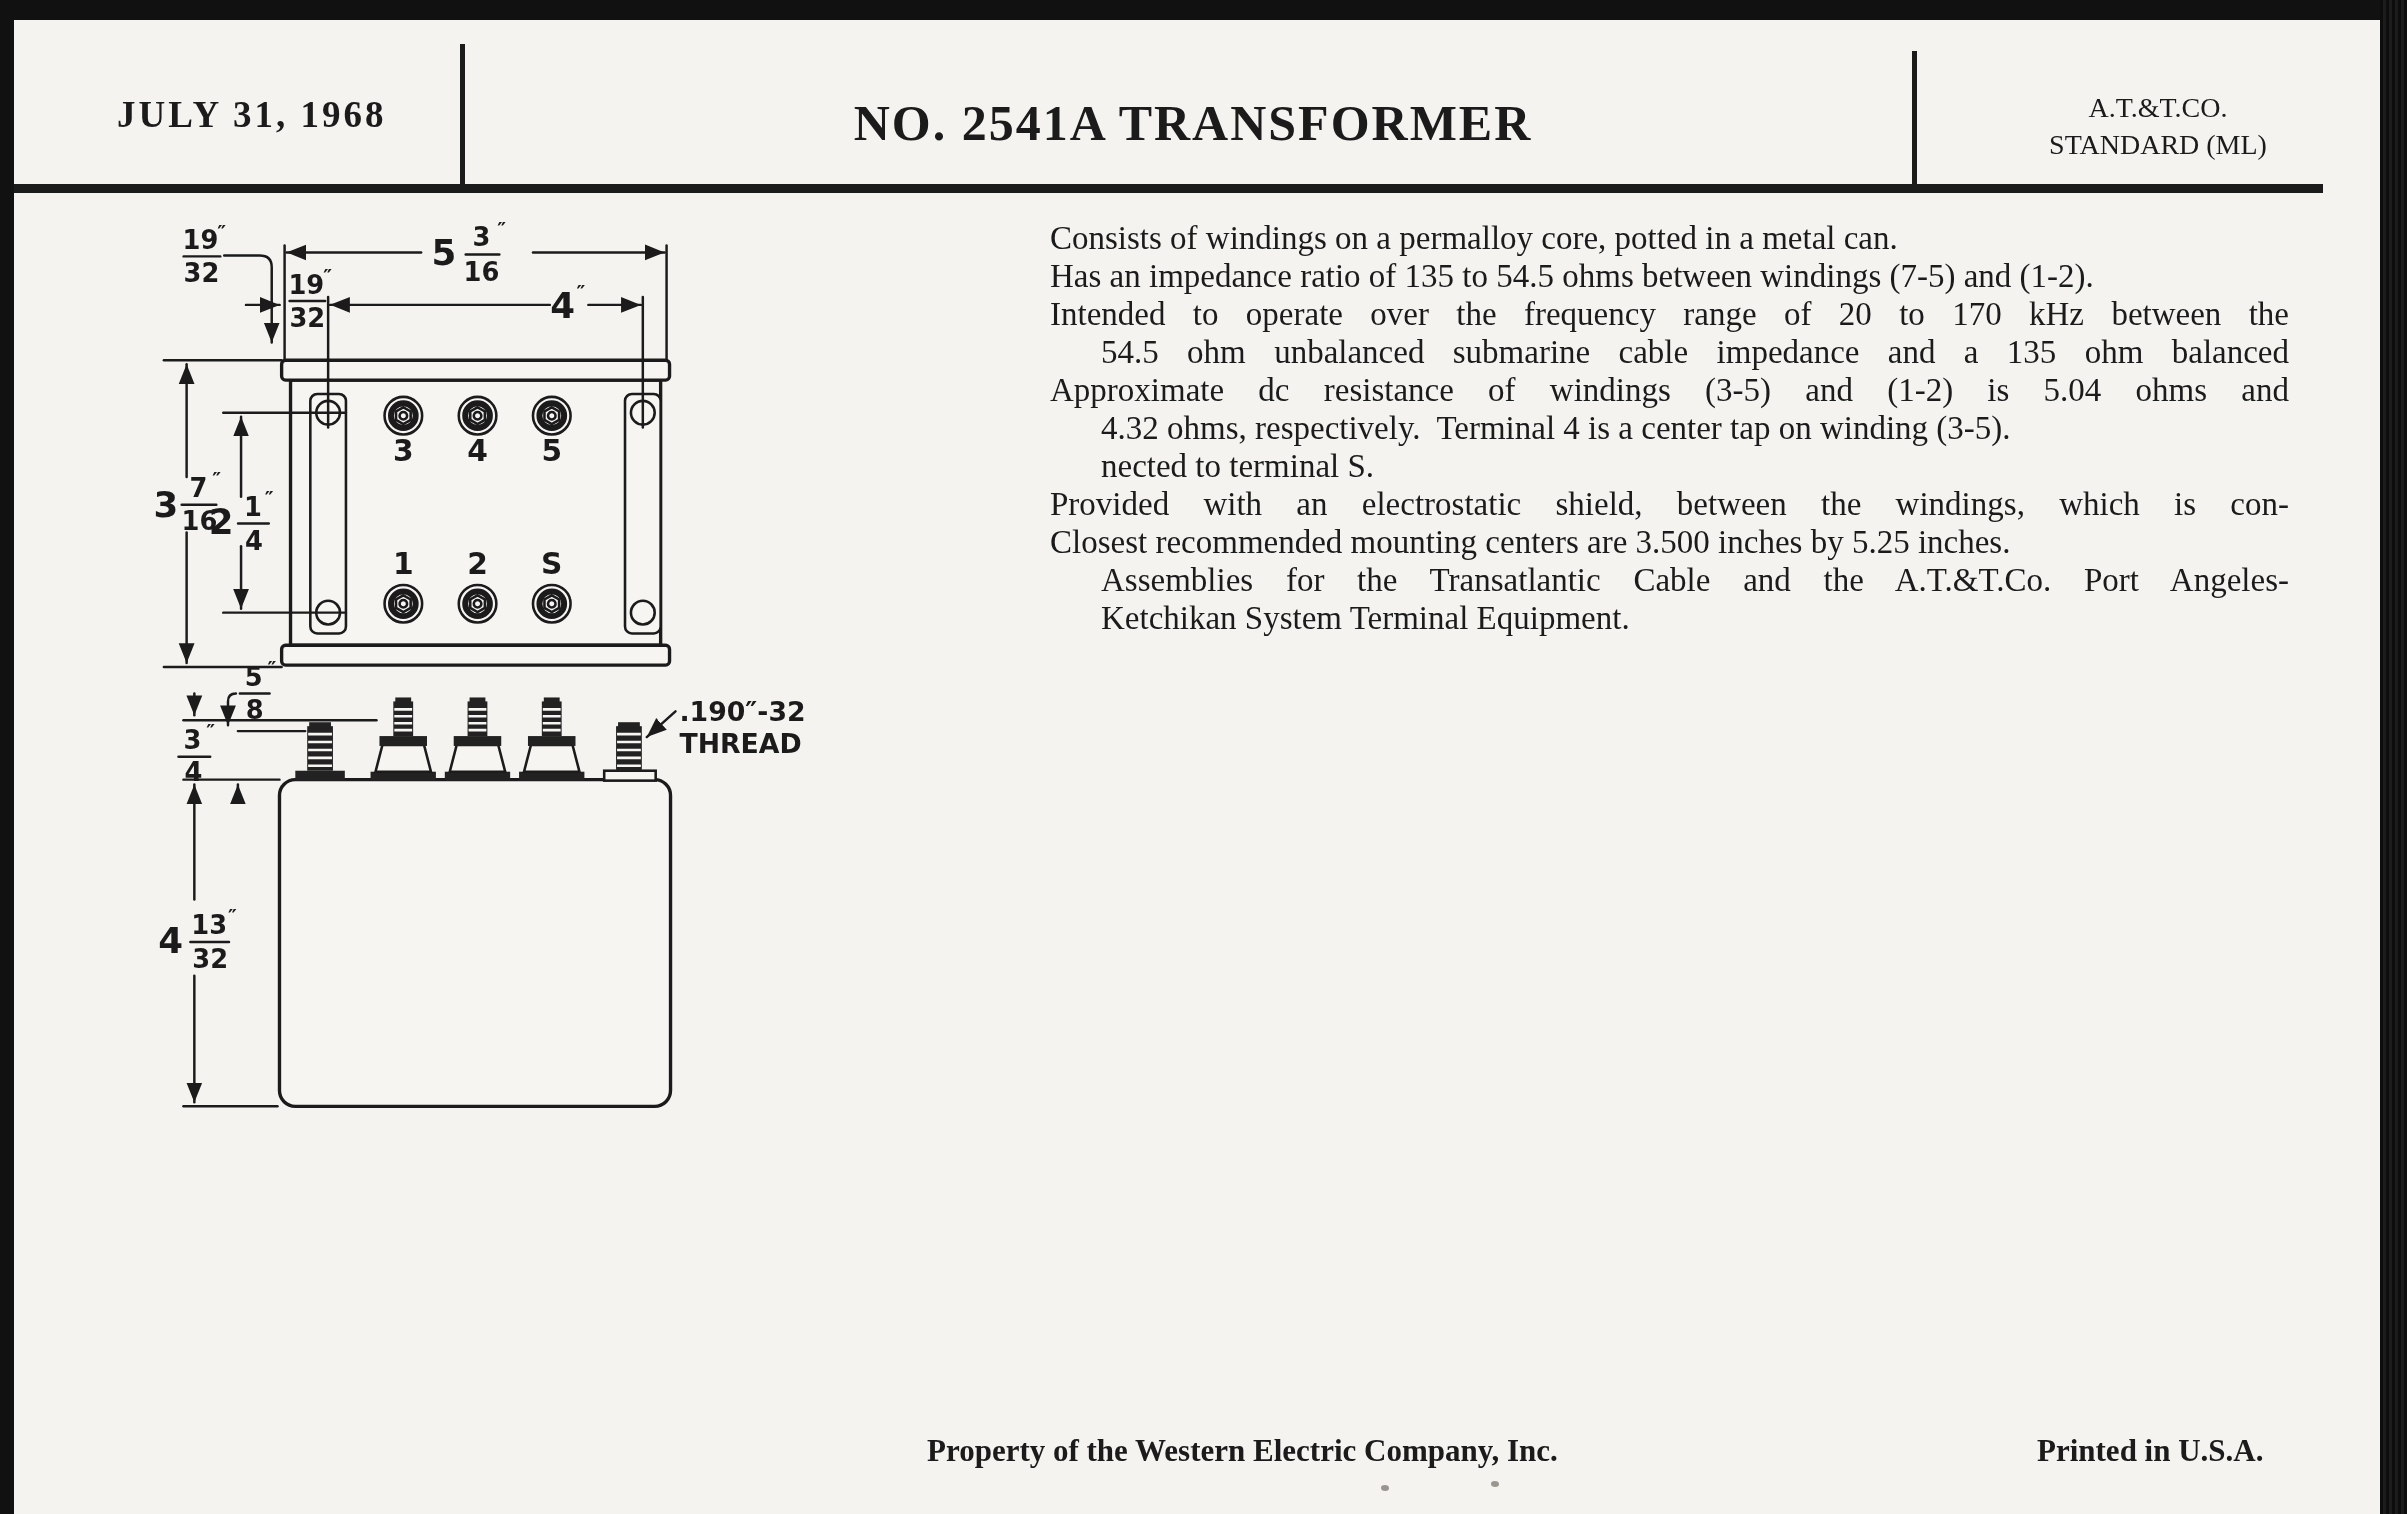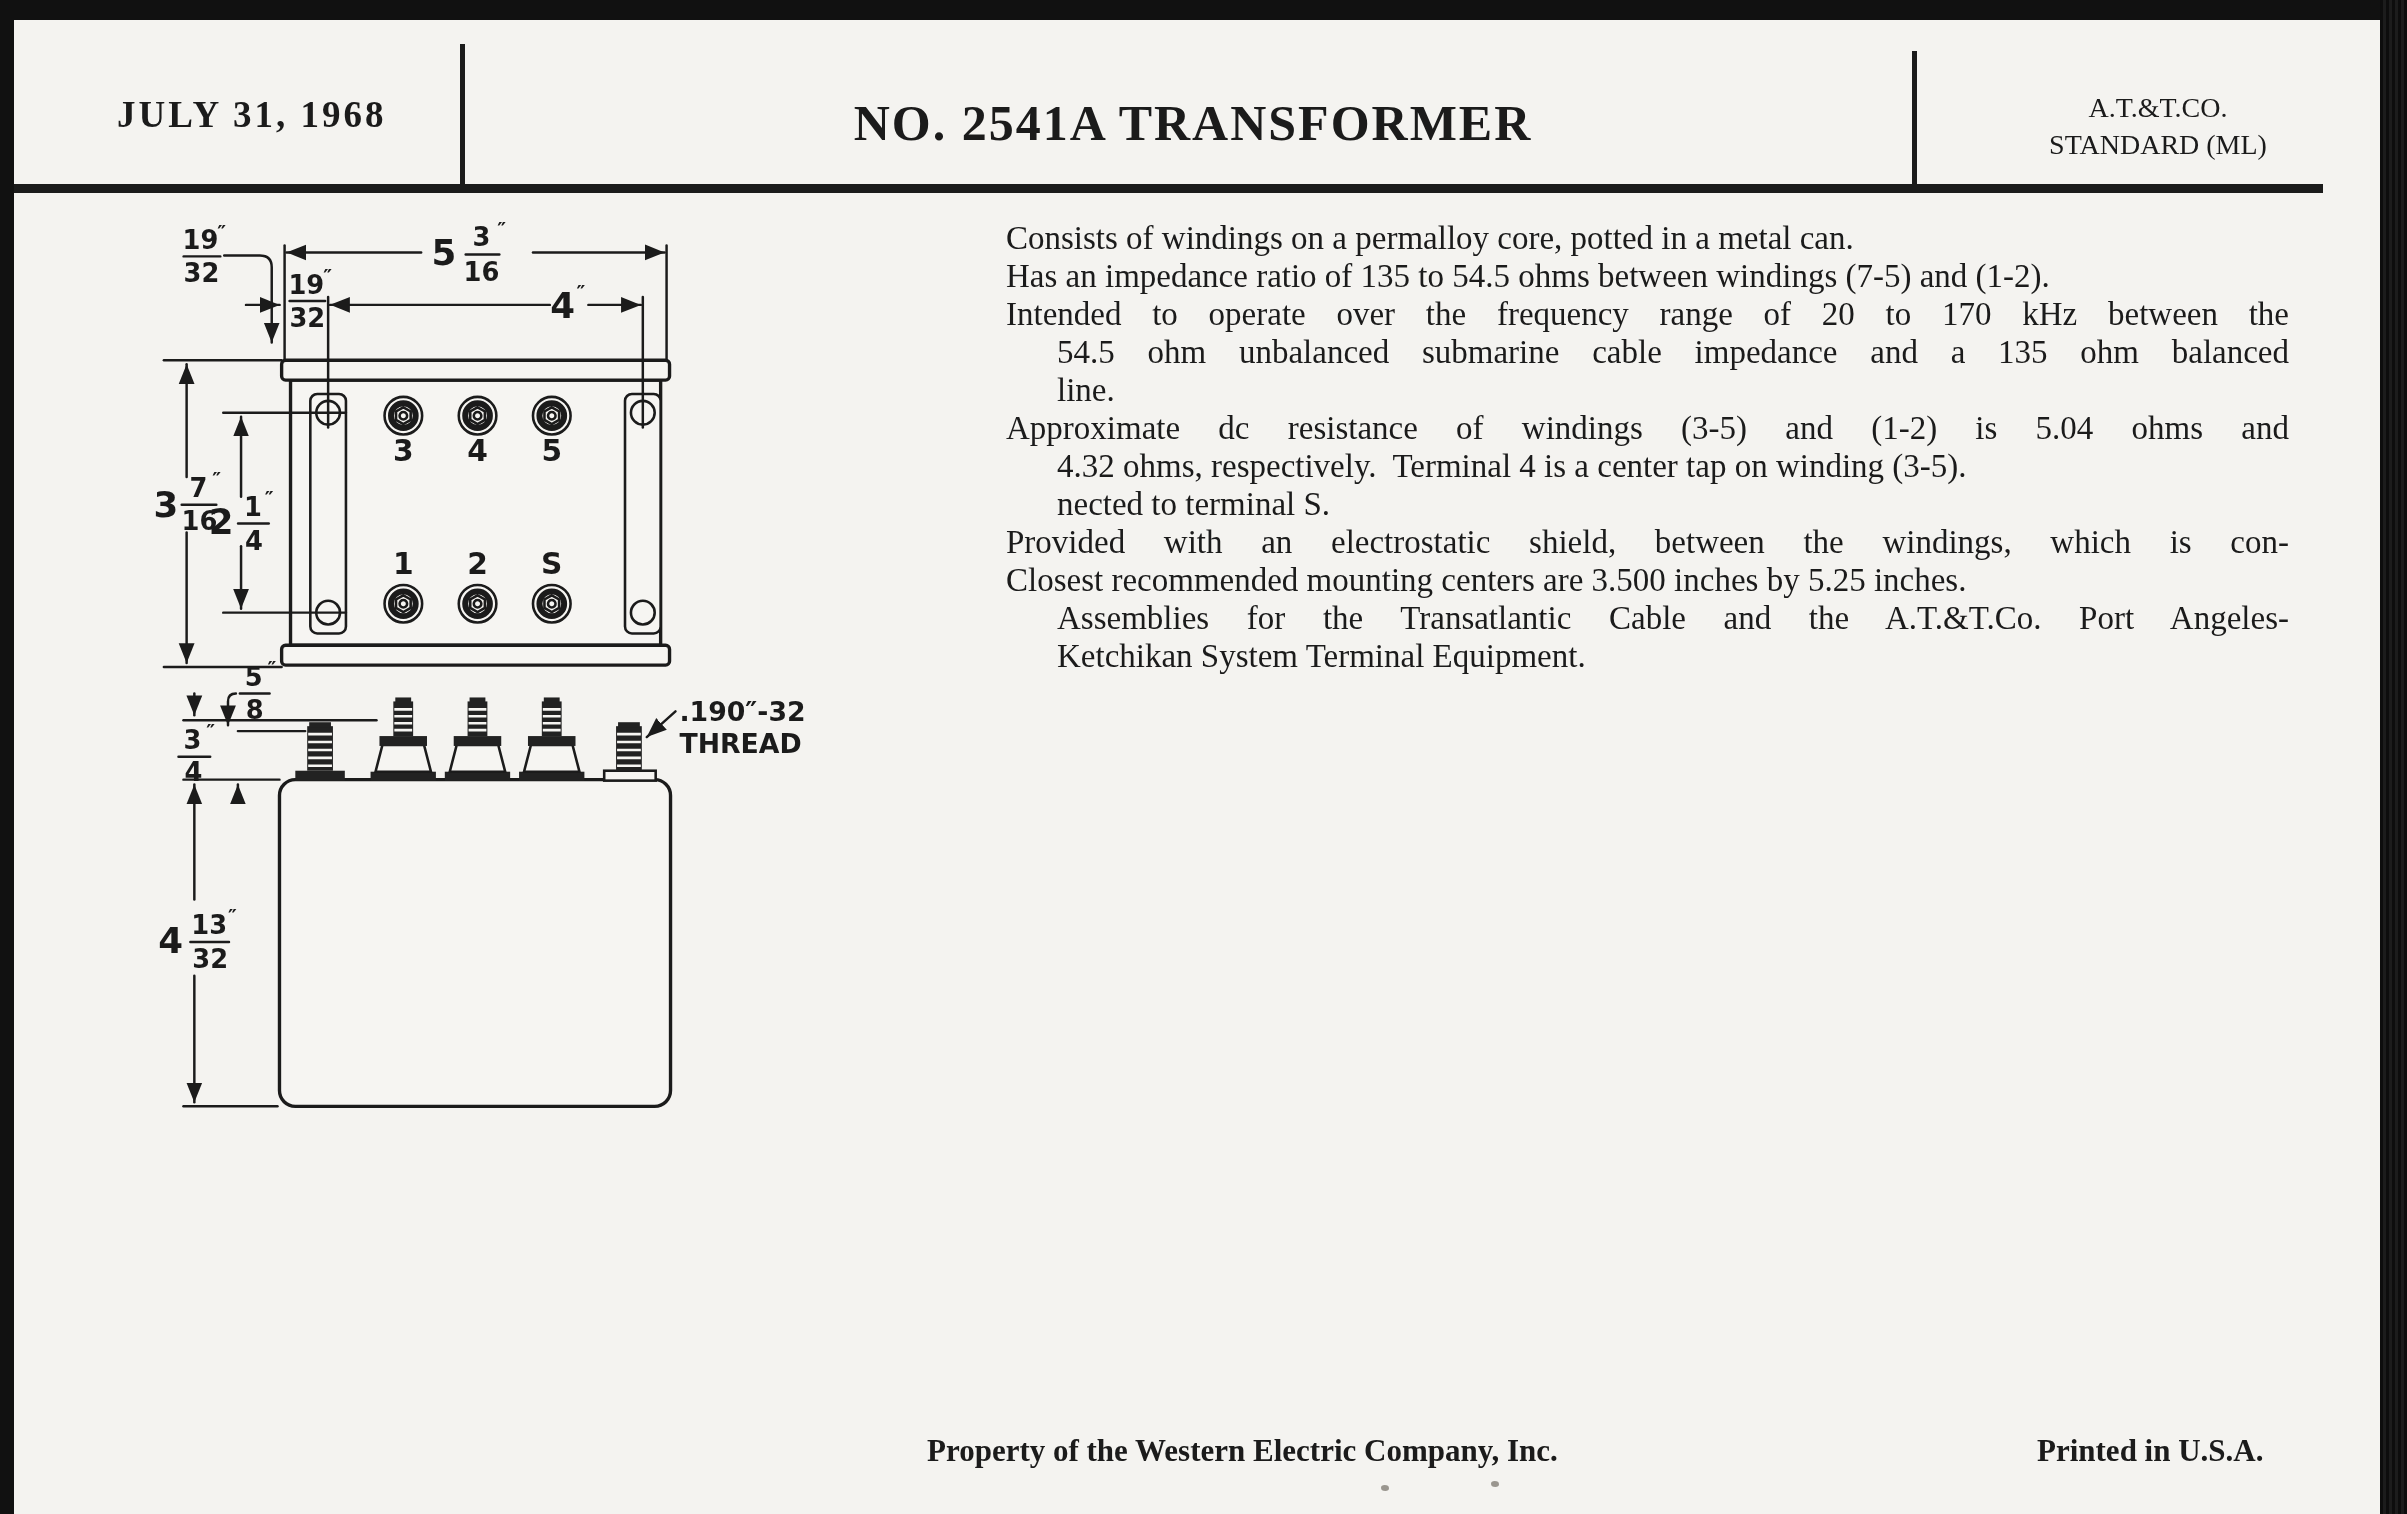--- a/index.html
+++ b/index.html
@@ -20,21 +20,21 @@
   .hdr-title{position:absolute;left:792px;top:94px;width:802px;text-align:center;
     font-size:50px;font-weight:bold;letter-spacing:2px;white-space:nowrap;}
   .hdr-org{position:absolute;left:1965px;top:89px;width:386px;text-align:center;
     font-size:28px;font-weight:normal;line-height:37px;}
   .vrule{position:absolute;width:5px;background:#1b1b1b;}
   .vrule-l{left:460px;top:44px;height:145px;}
   .vrule-r{left:1912px;top:51px;height:139px;}
   .hrule{position:absolute;left:14px;top:184px;width:2309px;height:9px;background:#1b1b1b;}
   
   .spec{position:absolute;left:1006px;top:219px;width:1283px;font-size:33px;line-height:38px;}
-  .bline{white-space:pre-wrap;}
+  .bline{white-space:pre-wrap;margin-left:44px;}
   .bline.ind{padding-left:51px;}
   .bline.just{text-align:justify;text-align-last:justify;}
   
   .foot-left{position:absolute;left:927px;top:1433px;font-size:31px;font-weight:bold;white-space:nowrap;}
   .foot-right{position:absolute;left:2037px;top:1433px;font-size:31px;font-weight:bold;white-space:nowrap;}
   .speck{position:absolute;width:8px;height:6px;border-radius:50% 60% 50% 60%;background:#9a968f;}
   
   .drawing{position:absolute;}
   .dwg-top{left:129px;top:198px;}
   .dwg-side{left:129px;top:634px;}
@@ -60,21 +60,20 @@
 </div>
 <div class="vrule vrule-l"></div>
 <div class="vrule vrule-r"></div>
 <div class="hrule"></div>
 
 <div class="spec">
     <div class="bline">Consists of windings on a permalloy core, potted in a metal can.</div>
     <div class="bline">Has an impedance ratio of 135 to 54.5 ohms between windings (7-5) and (1-2).</div>
     <div class="bline just">Intended to operate over the frequency range of 20 to 170 kHz between the</div>
     <div class="bline ind just">54.5 ohm unbalanced submarine cable impedance and a 135 ohm balanced</div>
-    <div class="bline ind">line.</div>
     <div class="bline just">Approximate dc resistance of windings (3-5) and (1-2) is 5.04 ohms and</div>
     <div class="bline ind">4.32 ohms, respectively.&nbsp; Terminal 4 is a center tap on winding (3-5).</div>
     <div class="bline ind">nected to terminal S.</div>
     <div class="bline just">Provided with an electrostatic shield, between the windings, which is con-</div>
     <div class="bline">Closest recommended mounting centers are 3.500 inches by 5.25 inches.</div>
     <div class="bline ind just">Assemblies for the Transatlantic Cable and the A.T.&amp;T.Co. Port Angeles-</div>
     <div class="bline ind">Ketchikan System Terminal Equipment.</div>
   </div>
 
 <div class="foot-left">Property of the Western Electric Company, Inc.</div>

